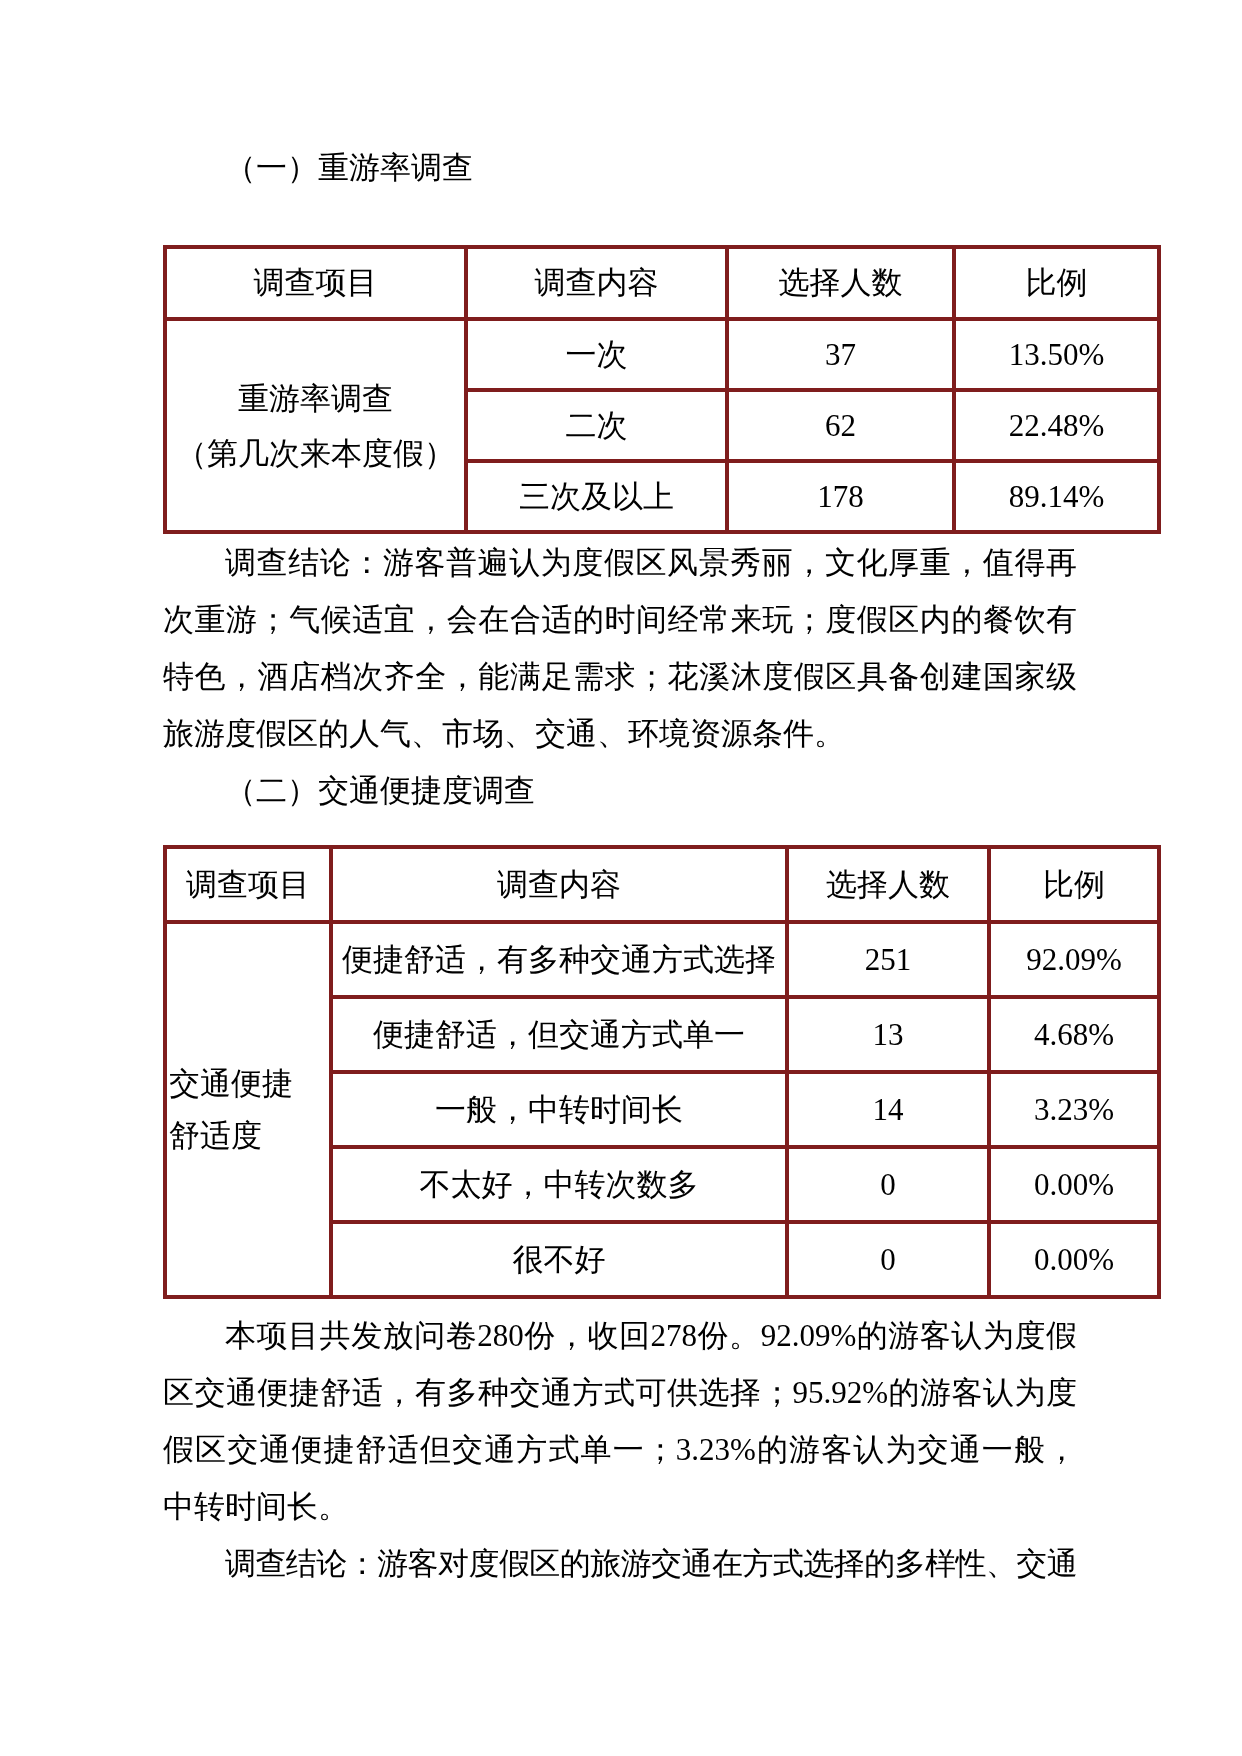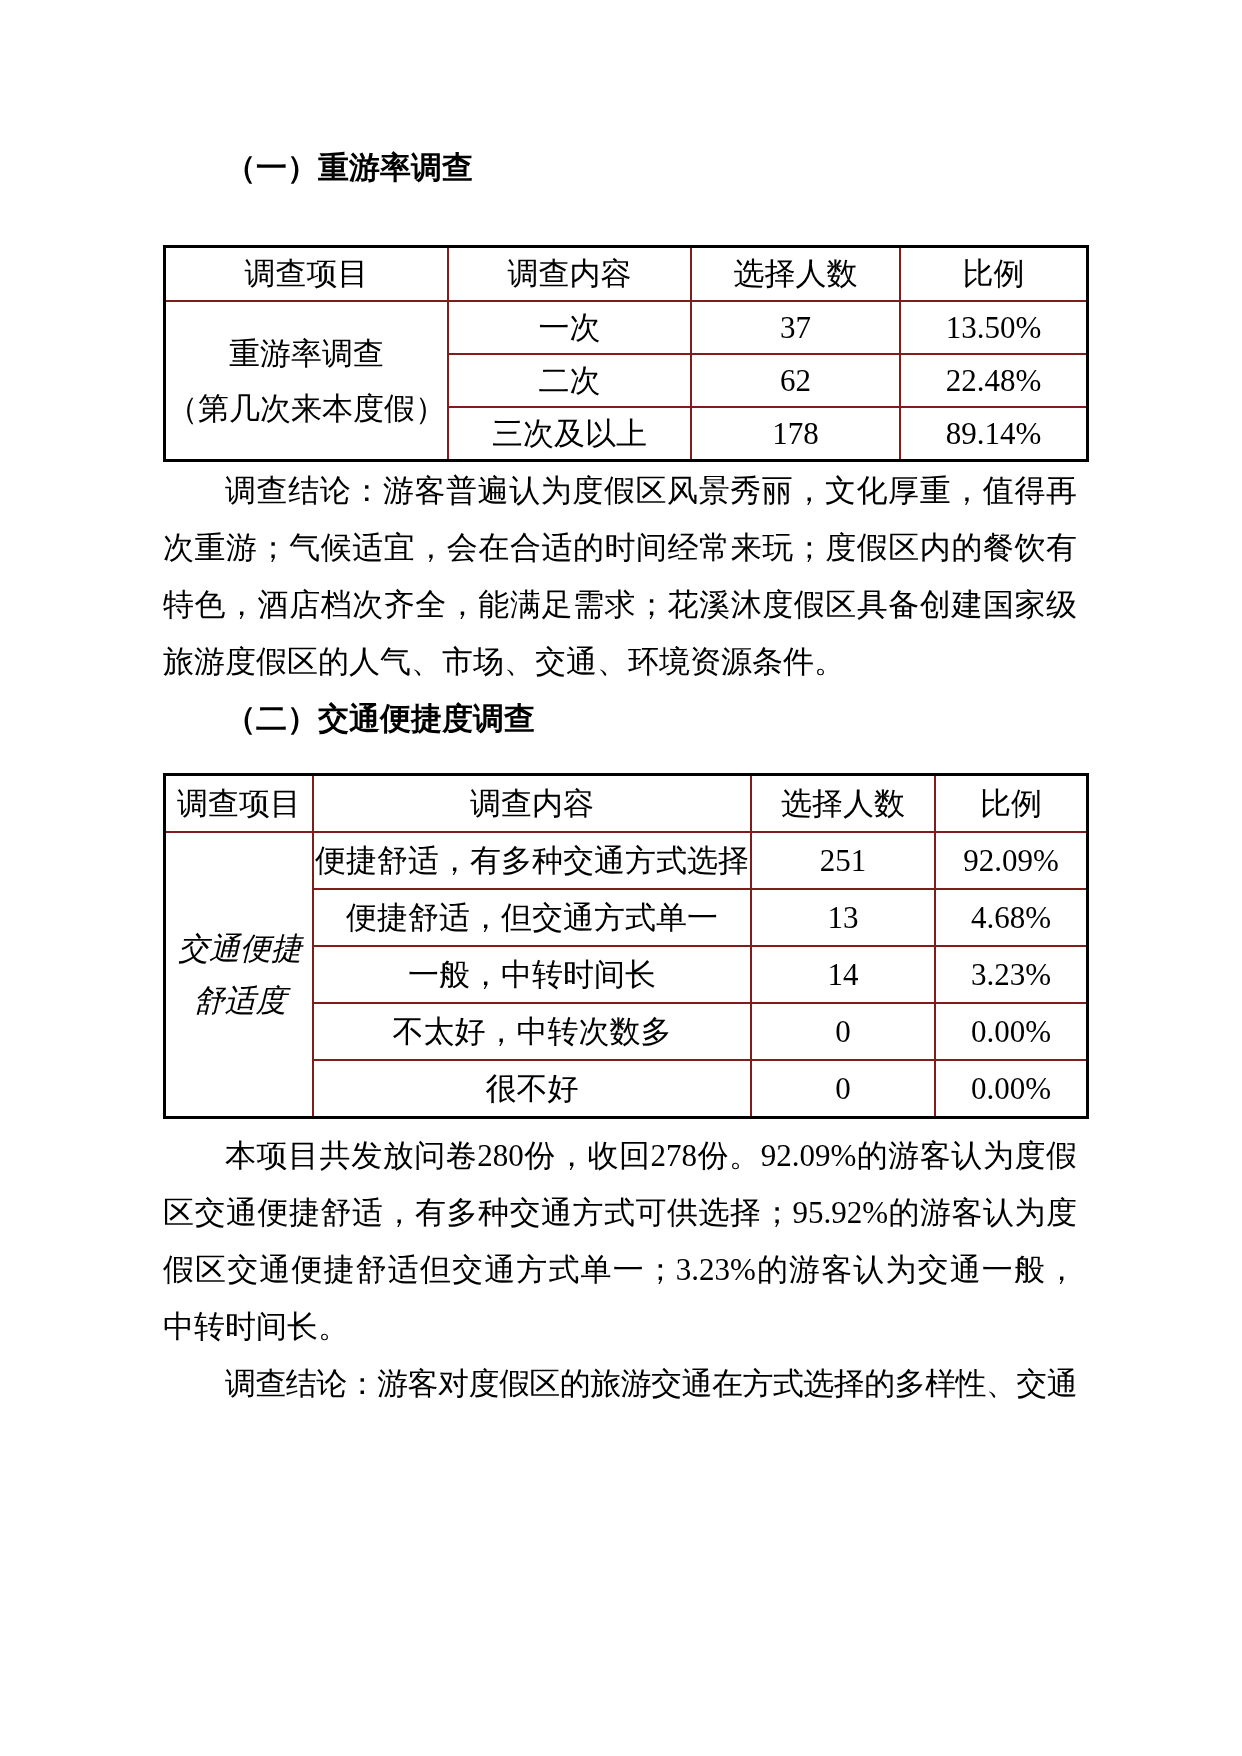--- a/index.html
+++ b/index.html
@@ -17,21 +17,21 @@
     position: absolute;
     left: 163px;
     top: 139px;
     width: 914px;
   }
   .heading {
     font-size: 31px;
     line-height: 57px;
     text-indent: 2em;
     margin: 0;
-    font-weight: bold;
+    font-weight: normal;
     white-space: nowrap;
   }
   .para {
     font-size: 31px;
     line-height: 57px;
     text-indent: 2em;
     text-align: justify;
     text-justify: inter-ideograph;
     margin: 0;
   }
@@ -40,48 +40,47 @@
     text-align-last: justify;
   }
   table.survey {
     border-collapse: collapse;
     table-layout: fixed;
     width: 914px;
     border: 3px solid #000;
     font-size: 31px;
   }
   table.survey th, table.survey td {
-    border: 2px solid #7f1d1d;
+    border: 4px solid #7f1d1d;
     text-align: center;
     vertical-align: middle;
     font-weight: normal;
-    padding: 0;
+    padding: 8px;
     overflow: hidden;
   }
   
   #table1 { margin-top: 49px; }
   #table1 th { height: 52px; }
   #table1 td { height: 51px; }
   #table1 .col-item    { width: 281px; }
   #table1 .col-content { width: 241px; }
   #table1 .col-count   { width: 207px; }
   #table1 .col-ratio   { width: 185px; }
   #table1 .rowlabel { line-height: 55px; }
   
   #table2 { margin-top: 26px; }
   #table2 th, #table2 td { height: 55px; }
   #table2 .col-item    { width: 146px; }
   #table2 .col-content { width: 436px; }
   #table2 .col-count   { width: 182px; }
   #table2 .col-ratio   { width: 150px; }
   #table2 .rowlabel {
-    text-align: center;
+    text-align: left;
     padding-left: 2px;
     line-height: 52px;
-    font-style: italic;
   }
   #para-t2-result { margin-top: 8px; }
 </style>
 </head>
 <body>
 
 <div class="page">
   <div class="content">
 
     <h2 class="heading">（一）重游率调查</h2>

